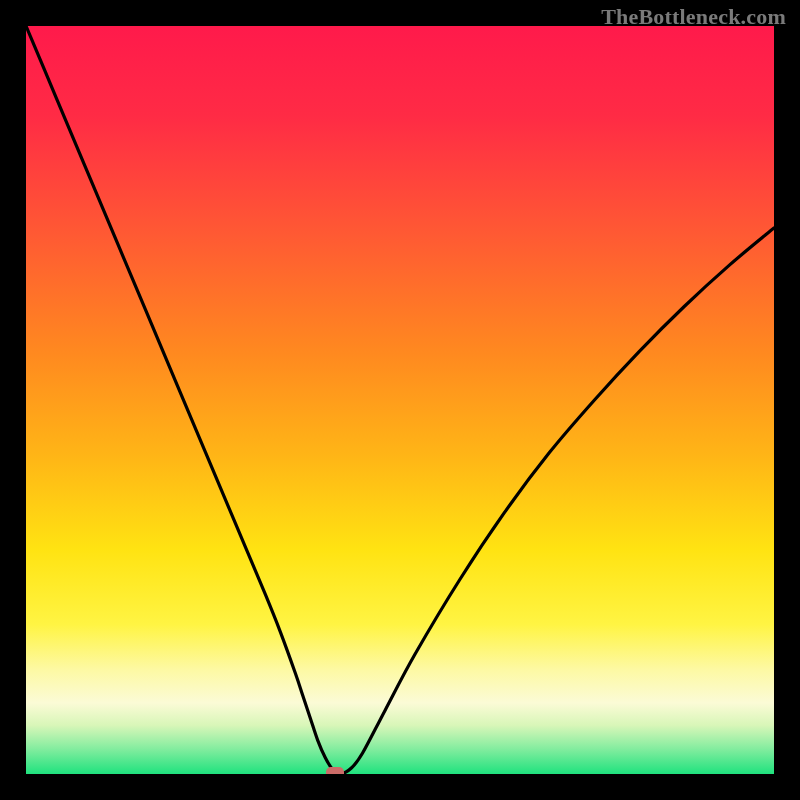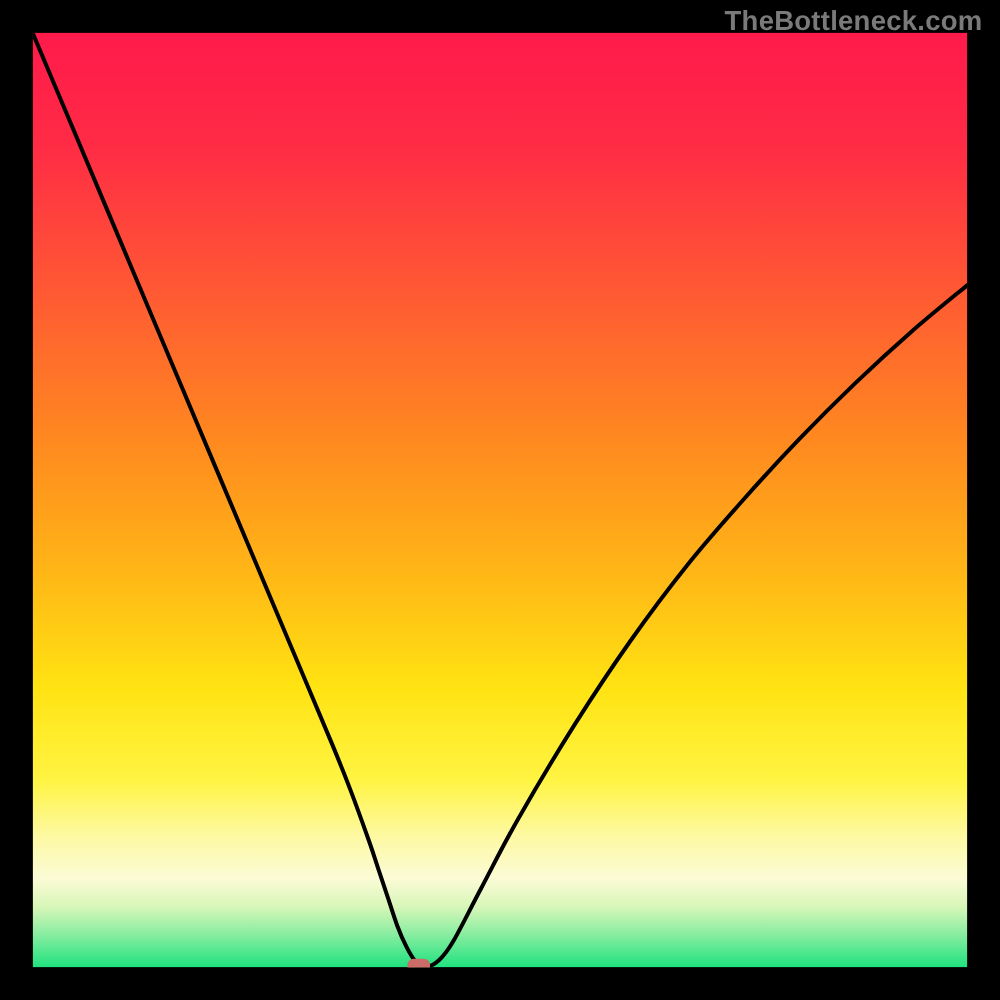--- a/index.html
+++ b/index.html
@@ -16,20 +16,21 @@
   }
   .watermark {
     position: absolute;
     top: 4px;
     right: 14px;
     color: #7a7a7a;
     font-size: 22px;
     font-weight: 600;
     letter-spacing: 0.2px;
     z-index: 5;
+    font-family: Liberation Serif, serif;
   }
   .plot {
     position: absolute;
     left: 26px;
     top: 26px;
     width: 748px;
     height: 748px;
     overflow: hidden;
   }
   .plot svg { display:block; }

